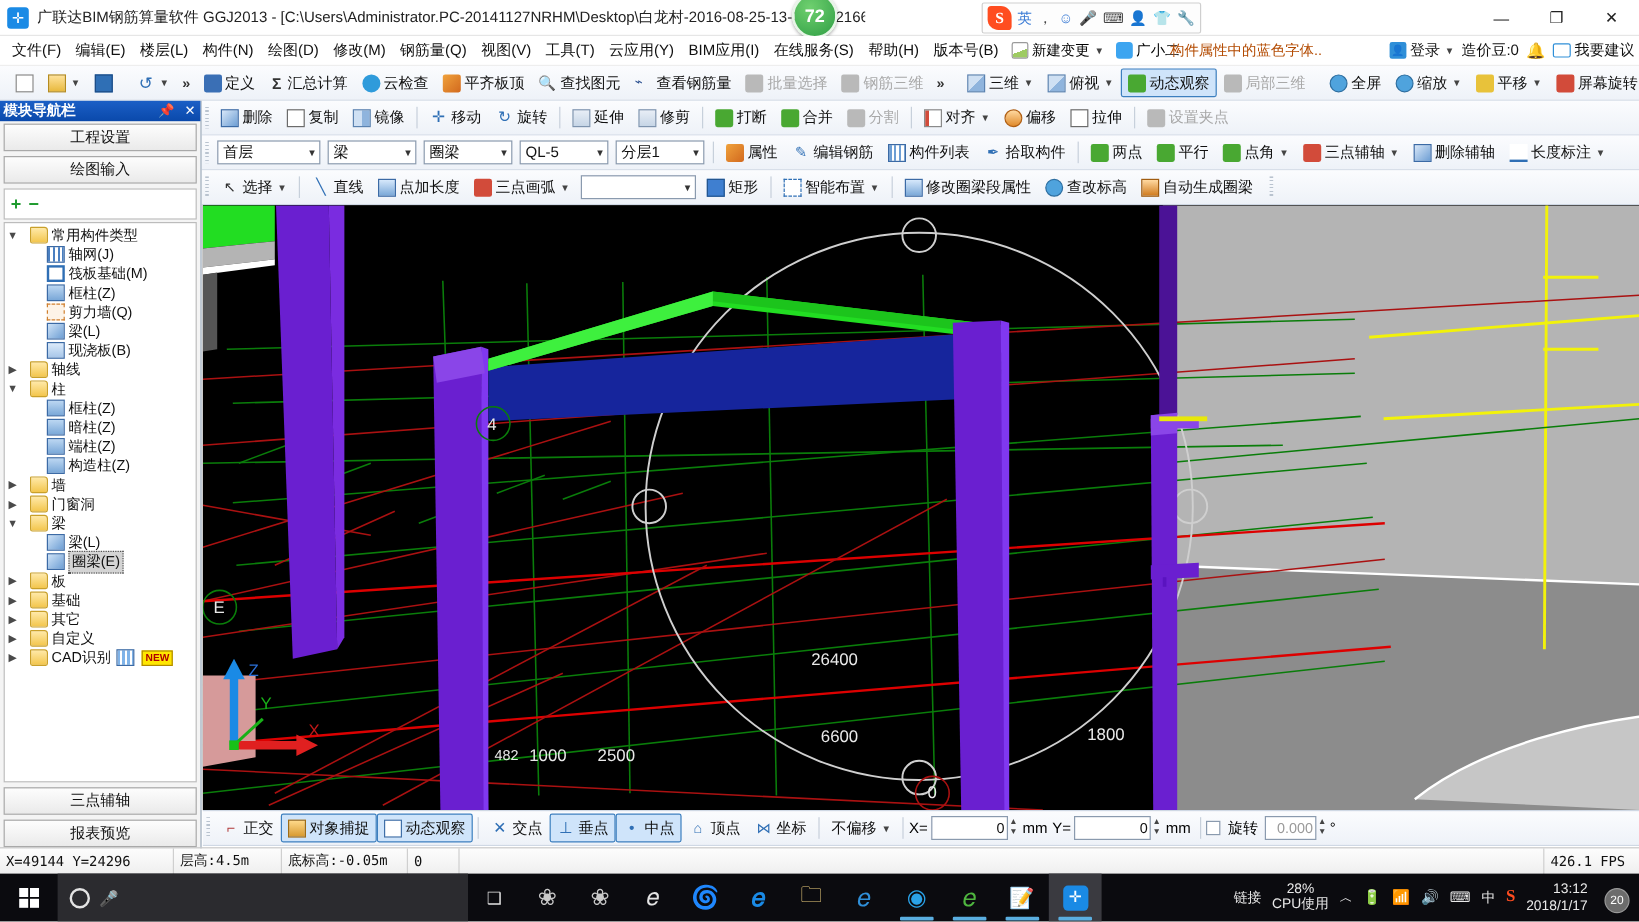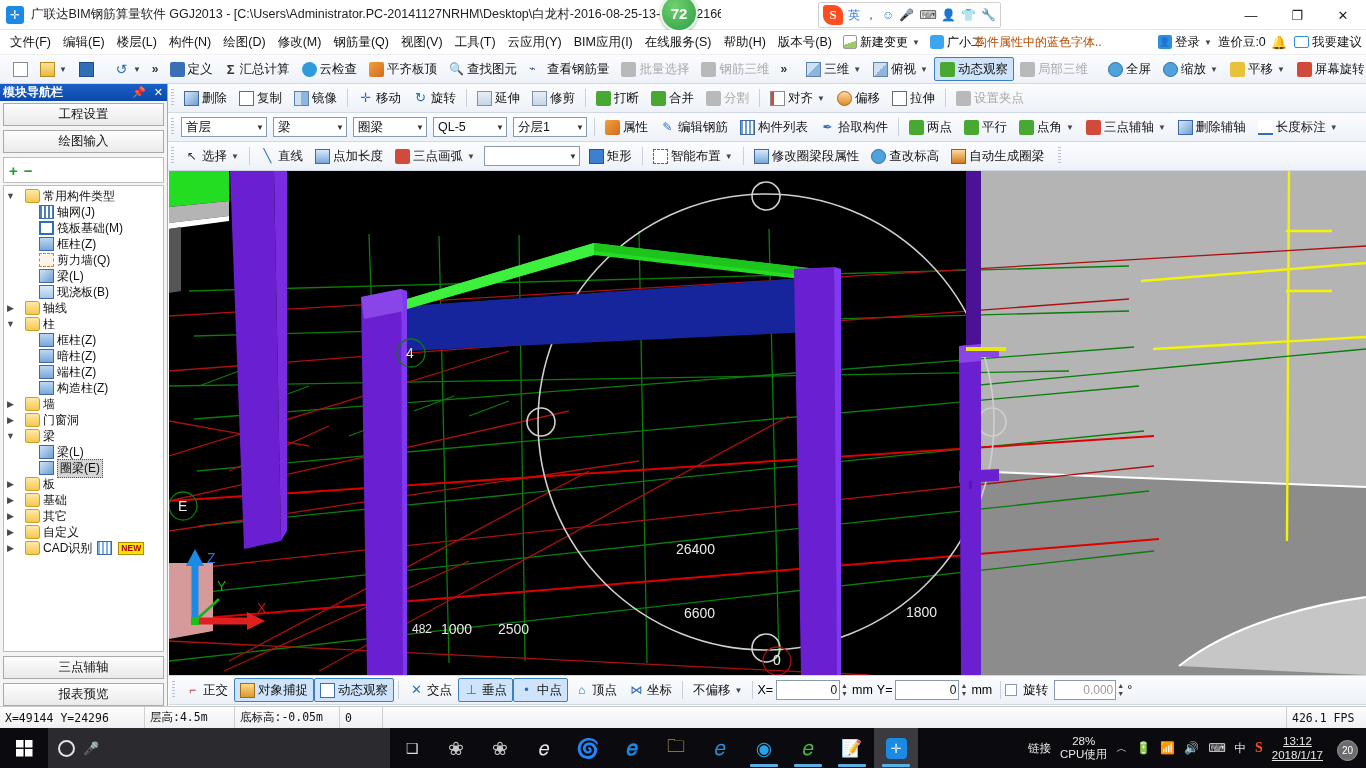--- a/index.html
+++ b/index.html
@@ -187,21 +187,21 @@
     position: absolute; top: 675px; left: 169px; width: 1197px; height: 30px;
     background: linear-gradient(#fbfcfe,#eef2f8); border-top: 1px solid #cfd8e4;
     border-bottom: 1px solid #cfd8e4;
     display: flex; align-items: center; white-space: nowrap;
   }
   .numbox {
     height: 20px; width: 64px; background: #fff; border: 1px solid #8a9aae;
     display: inline-flex; align-items: center; justify-content: flex-end;
     padding-right: 2px; font-size: 12px; color: #111;
   }
-  .numbox.grey { color: #9a9a9a; width: 62px; }
+  .numbox.grey { color: #9a9a9a; width: 43px; }
   .spin { display: inline-flex; flex-direction: column; margin-left: 1px; }
   .spin i { font-style: normal; font-size: 7px; line-height: 8px; color: #444; }
   .chk { width: 12px; height: 12px; border: 1px solid #8a9aae; background: #fff; display: inline-block; }
 
   
   .statusbar {
     position: absolute; top: 706px; left: 0; width: 1366px; height: 22px;
     background: linear-gradient(#fdfdfd,#efefef); border-top: 1px solid #c9c9c9;
     display: flex; align-items: center; font-family: "DejaVu Sans Mono", monospace;
     font-size: 11.5px; color: #111;
@@ -229,21 +229,21 @@
     width: 44px; height: 40px; display: flex; align-items: center; justify-content: center;
     position: relative; flex: none;
   }
   .tb-icon.running::after {
     content: ""; position: absolute; bottom: 1px; left: 8px; width: 28px; height: 3px;
     background: #5aaee0; border-radius: 1px;
   }
   .tb-icon.active { background: #3a3a40; }
   .tray { margin-left: auto; display: flex; align-items: center; gap: 9px; padding-right: 4px; color: #e9e9e9; font-size: 11.5px; }
   .cpu-cell { text-align: center; line-height: 13px; font-size: 11.5px; }
-  .clock { text-align: center; line-height: 14px; font-size: 11.5px; text-decoration: underline; }
+  .clock { text-align: right; line-height: 14px; font-size: 11.5px; }
   .notif-ico { width: 22px; height: 22px; display:flex; align-items:center; justify-content:center; }
   .badge20 {
     position: absolute; right: 4px; bottom: 2px; width: 21px; height: 21px; border-radius: 50%;
     background: #6c6c6c; color: #fff; font-size: 10px; display: flex; align-items: center;
     justify-content: center; border: 1px solid #9a9a9a;
   }
 </style>
 </head>
 <body>
 

